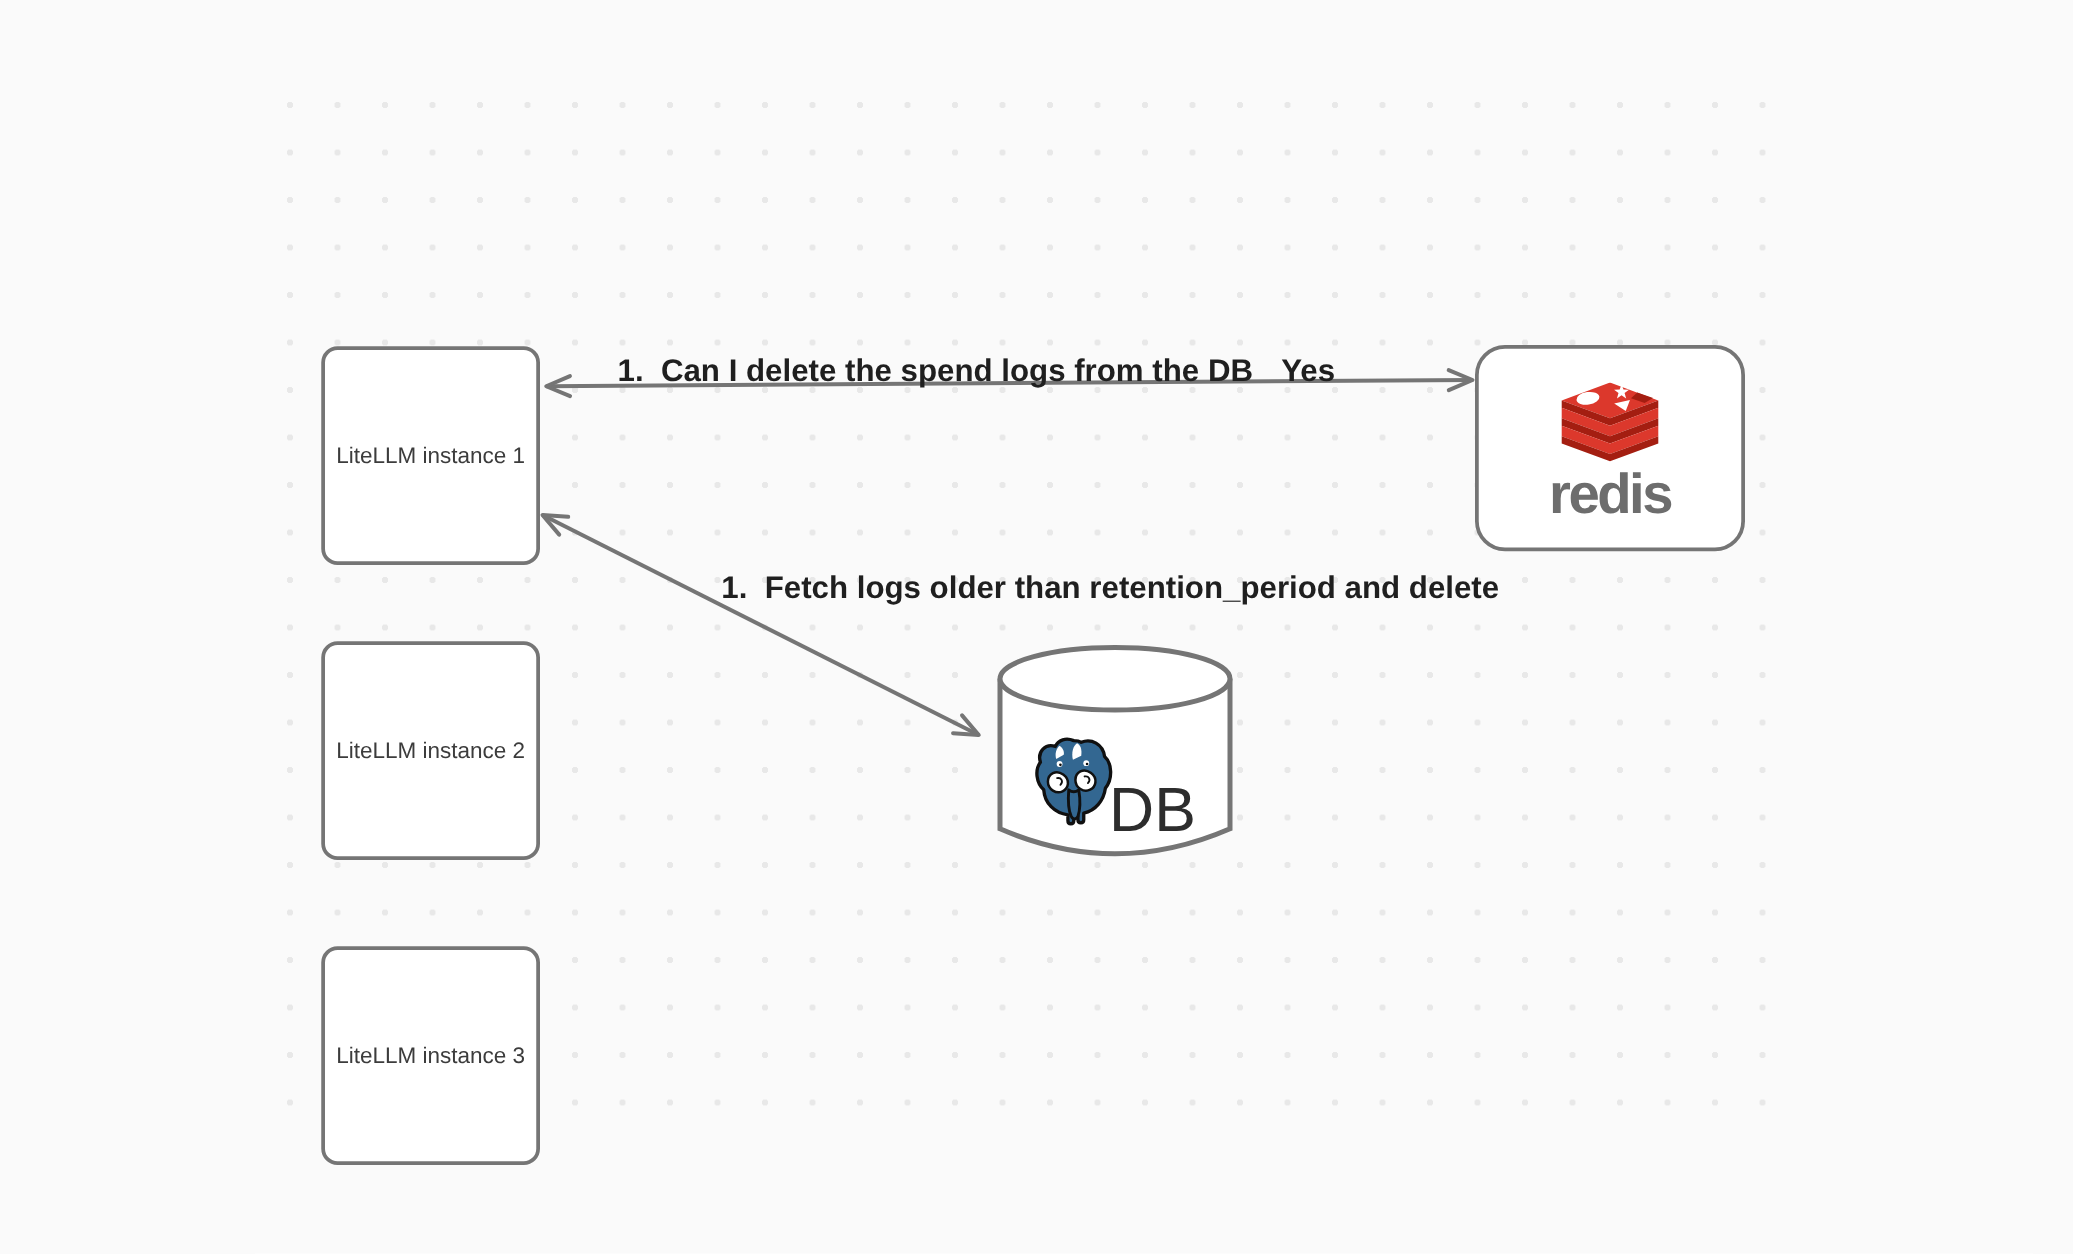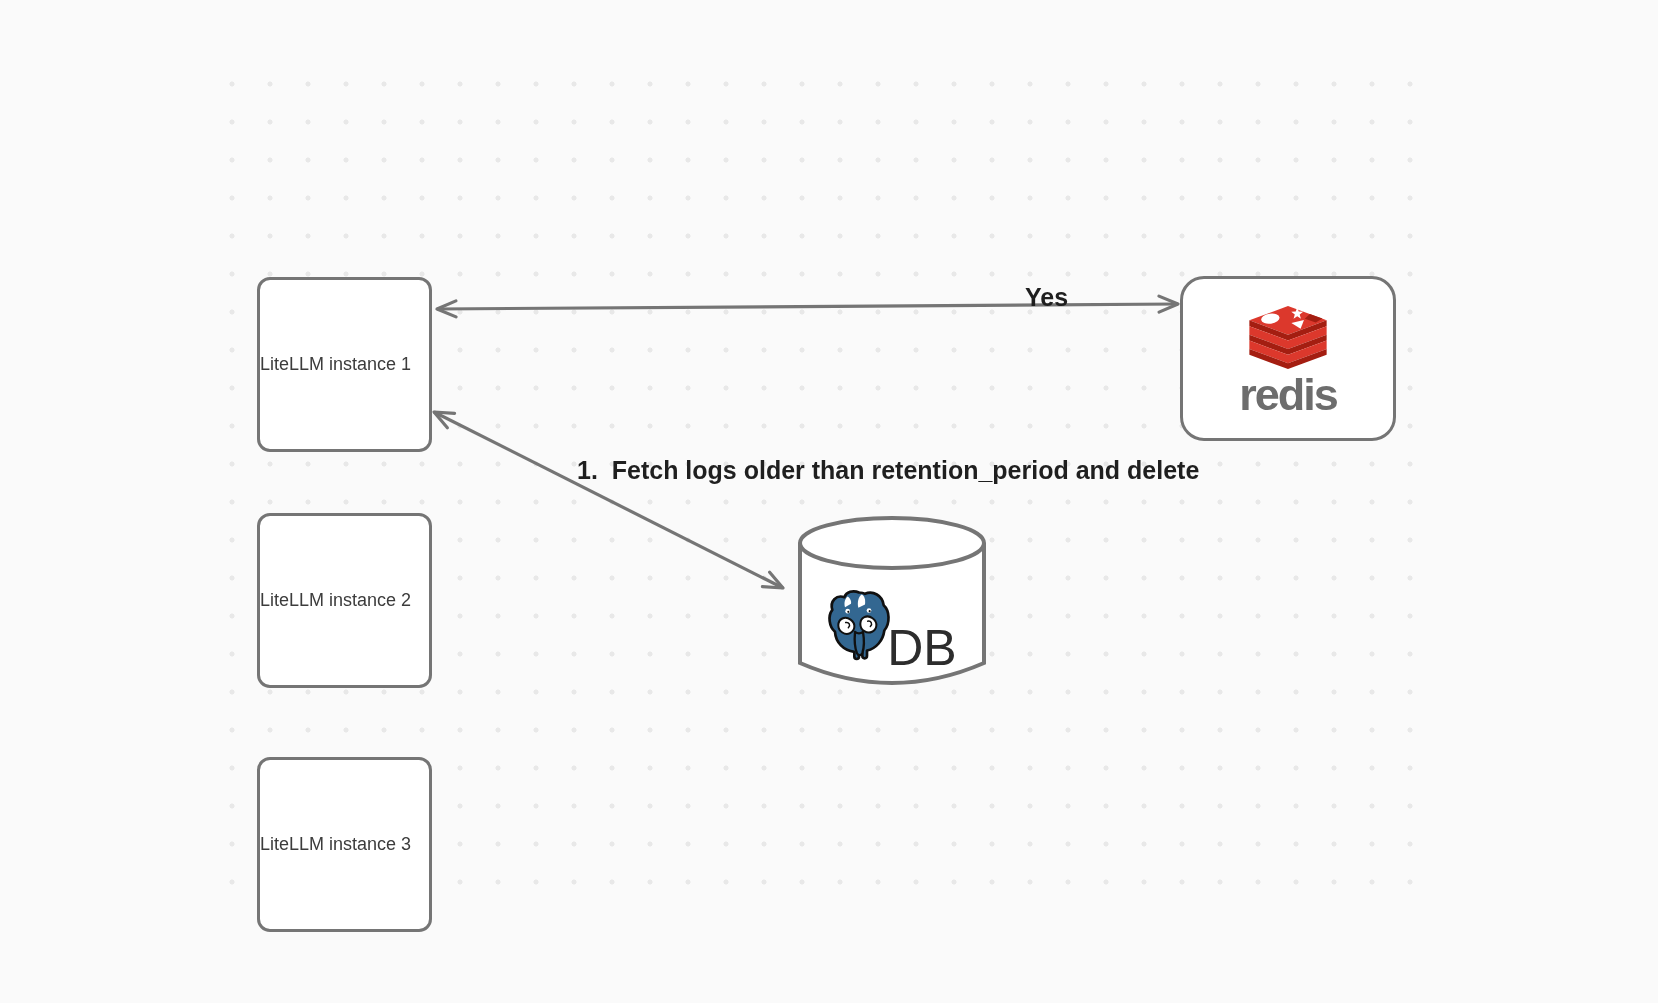--- a/index.html
+++ b/index.html
@@ -10,21 +10,21 @@
   }
   .dots{
     position:absolute;left:213px;top:65px;width:1217px;height:837px;
     background-image:radial-gradient(circle,var(--dot,#e8e8e8) 2.4px,transparent 2.7px);
     background-size:38px 38px;
   }
   .edges{position:absolute;left:0;top:0;width:1658px;height:1003px;}
   .node{
     position:absolute;width:175px;height:175px;box-sizing:border-box;
     border:3px solid var(--stroke,#757575);border-radius:13px;background:#fff;
-    display:flex;align-items:center;
+    display:flex;align-items:center;justify-content:center;
     font-size:18px;color:var(--node-text,#3c3c3c);
   }
   #inst1{left:257px;top:277px;}
   #inst2{left:257px;top:513px;}
   #inst3{left:257px;top:757px;}
   .redis-node{
     position:absolute;left:1180px;top:276px;width:216px;height:165px;box-sizing:border-box;
     border:3px solid var(--stroke,#757575);border-radius:24px;background:#fff;
     display:flex;flex-direction:column;align-items:center;justify-content:center;padding-top:6px;
   }
@@ -108,16 +108,17 @@
         <path d="M52 8 C47 11 45 20 47 28 L57 23 C58 15 56 10 52 8 Z" fill="#ffffff"></path>
         <circle cx="31" cy="33" r="3.5" fill="#ffffff"></circle>
         <circle cx="32" cy="34" r="1.6" fill="var(--outline-black,#101010)"></circle>
         <circle cx="63" cy="32" r="3.5" fill="#ffffff"></circle>
         <circle cx="64" cy="33" r="1.6" fill="var(--outline-black,#101010)"></circle>
       </svg>
       <span class="db-label">DB</span>
     </div>
   </div>
 
+  <div class="edge-label" id="edge1-label">1.  Can I delete the spend logs from the DB</div>
   <div class="edge-label" id="edge1-reply">Yes</div>
   <div class="edge-label" id="edge2-label">1.  Fetch logs older than retention_period and delete</div>
 
 </div>
 
 </body></html>

